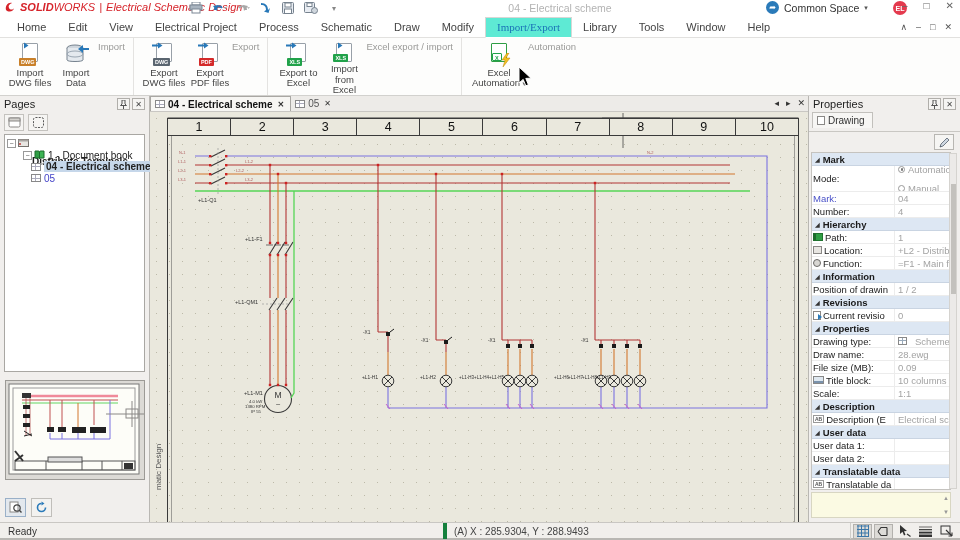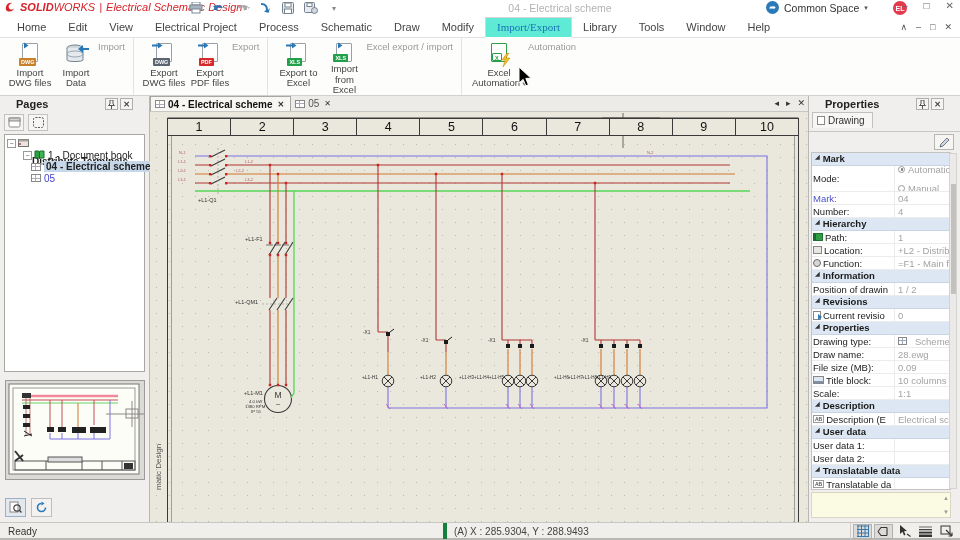--- a/index.html
+++ b/index.html
@@ -34,21 +34,21 @@
   .ficon { position:relative; width:28px; height:26px; }
   .ficon .page { position:absolute; left:6px; top:2px; width:16px; height:19px; background:#fff; border:1px solid #98a0a8; border-radius:1px; }
   .ficon .badge { position:absolute; left:3px; bottom:1px; padding:0 2px; height:8px; line-height:8px; font-size:5.5px; font-weight:bold; color:#fff; border-radius:1px; }
   .ficon svg.arr { position:absolute; left:1px; top:0; }
 
   
   #main { position:absolute; left:0; top:96px; width:960px; height:426px; background:#d9d7d3; }
 
   
   #pages { position:absolute; left:0; top:0; width:150px; height:426px; background:#f1efed; border-right:1px solid #b9b7b3; }
-  .panel-head { height:16px; display:flex; align-items:center; padding:0 16px; font-size:11px; font-weight:bold; color:#222; }
+  .panel-head { height:16px; display:flex; align-items:center; padding:0 4px; font-size:11px; font-weight:normal; color:#222; }
   .panel-head .sp { flex:1; }
   .phbtn { width:13px; height:12px; border:1px solid #b0aeaa; background:#f5f4f2; font-size:8px; color:#444; display:flex; align-items:center; justify-content:center; margin-left:2px; }
   .ptools { display:flex; gap:4px; padding:2px 4px; }
   .ptool { width:20px; height:17px; border:1px solid #c4c2be; background:#f6f5f3; display:flex; align-items:center; justify-content:center; }
   .treebox { position:absolute; left:4px; top:38px; width:141px; height:238px; background:#fff; border:1px solid #a9a7a3; font-size:10px; color:#222; padding-top:3px; }
   .trow { display:flex; align-items:center; height:11.5px; white-space:nowrap; }
   .texp { width:9px; height:9px; border:1px solid #999; font-size:7px; line-height:7px; text-align:center; color:#555; background:#fff; margin:0 2px; flex:none; }
   .ticon { flex:none; margin-right:3px; }
   .tsel { background:#c6d7ea; font-weight:bold; padding:0 2px; }
   .tblue { color:#4343c8; }
@@ -74,21 +74,21 @@
   .rcell:last-child { border-right:none; }
   #schsvg { position:absolute; left:0; top:0; }
 
   
   #props { position:absolute; left:808px; top:0; width:152px; height:426px; background:#f1efed; border-left:1px solid #b9b7b3; }
   .ptab-row { height:20px; border-bottom:1px solid #c9c7c3; display:flex; align-items:flex-start; padding-left:3px; }
   .ptab { display:flex; align-items:center; gap:3px; background:#f7f6f4; border:1px solid #c2c0bc; border-bottom:none; font-size:10px; color:#333; padding:2px 7px 2px 4px; }
   .pedit-row { height:20px; display:flex; justify-content:flex-end; align-items:center; padding-right:6px; }
   .pencil-btn { width:20px; height:16px; border:1px solid #b8b6b2; background:#f6f5f3; display:flex; align-items:center; justify-content:center; }
   #pgrid { position:absolute; left:2px; top:56px; width:140px; height:338px; background:#fff; border:1px solid #c5c3bf; overflow:hidden; font-size:9.5px; }
-  .psec { height:13px; background:#dde7f3; display:flex; gap:3px; padding-left:3px; font-weight:bold; color:#1a1a1a; border-bottom:1px solid #c9d4e2; }
+  .psec { height:13px; background:#dde7f3; display:flex; align-items:center; gap:3px; padding-left:3px; font-weight:bold; color:#1a1a1a; border-bottom:1px solid #c9d4e2; }
   .psec .tri { font-size:6px; color:#333; }
   .prow { display:flex; height:13px; border-bottom:1px solid #ececec; align-items:center; }
   .prow.tall { height:26px; }
   .plabel { width:82px; flex:none; display:flex; align-items:center; gap:2px; padding-left:1px; color:#222; overflow:hidden; white-space:nowrap; }
   .plabel.blue span.t { color:#4a52c8; }
   .pvalue { flex:1; color:#a3a3a3; overflow:hidden; white-space:nowrap; border-left:1px solid #ececec; padding-left:3px; height:100%; display:flex; align-items:center; gap:8px; }
   .radio { width:7px; height:7px; border:1px solid #999; border-radius:50%; display:inline-block; margin-right:3px; position:relative; flex:none; }
   .radio.checked:after { content:""; position:absolute; left:1.5px; top:1.5px; width:2.5px; height:2.5px; border-radius:50%; background:#777; }
   .rline { display:flex; align-items:center; height:12px; }
   .pscroll { position:absolute; right:3px; top:57px; width:8px; height:336px; background:#eceae8; border:1px solid #d5d3cf; }

